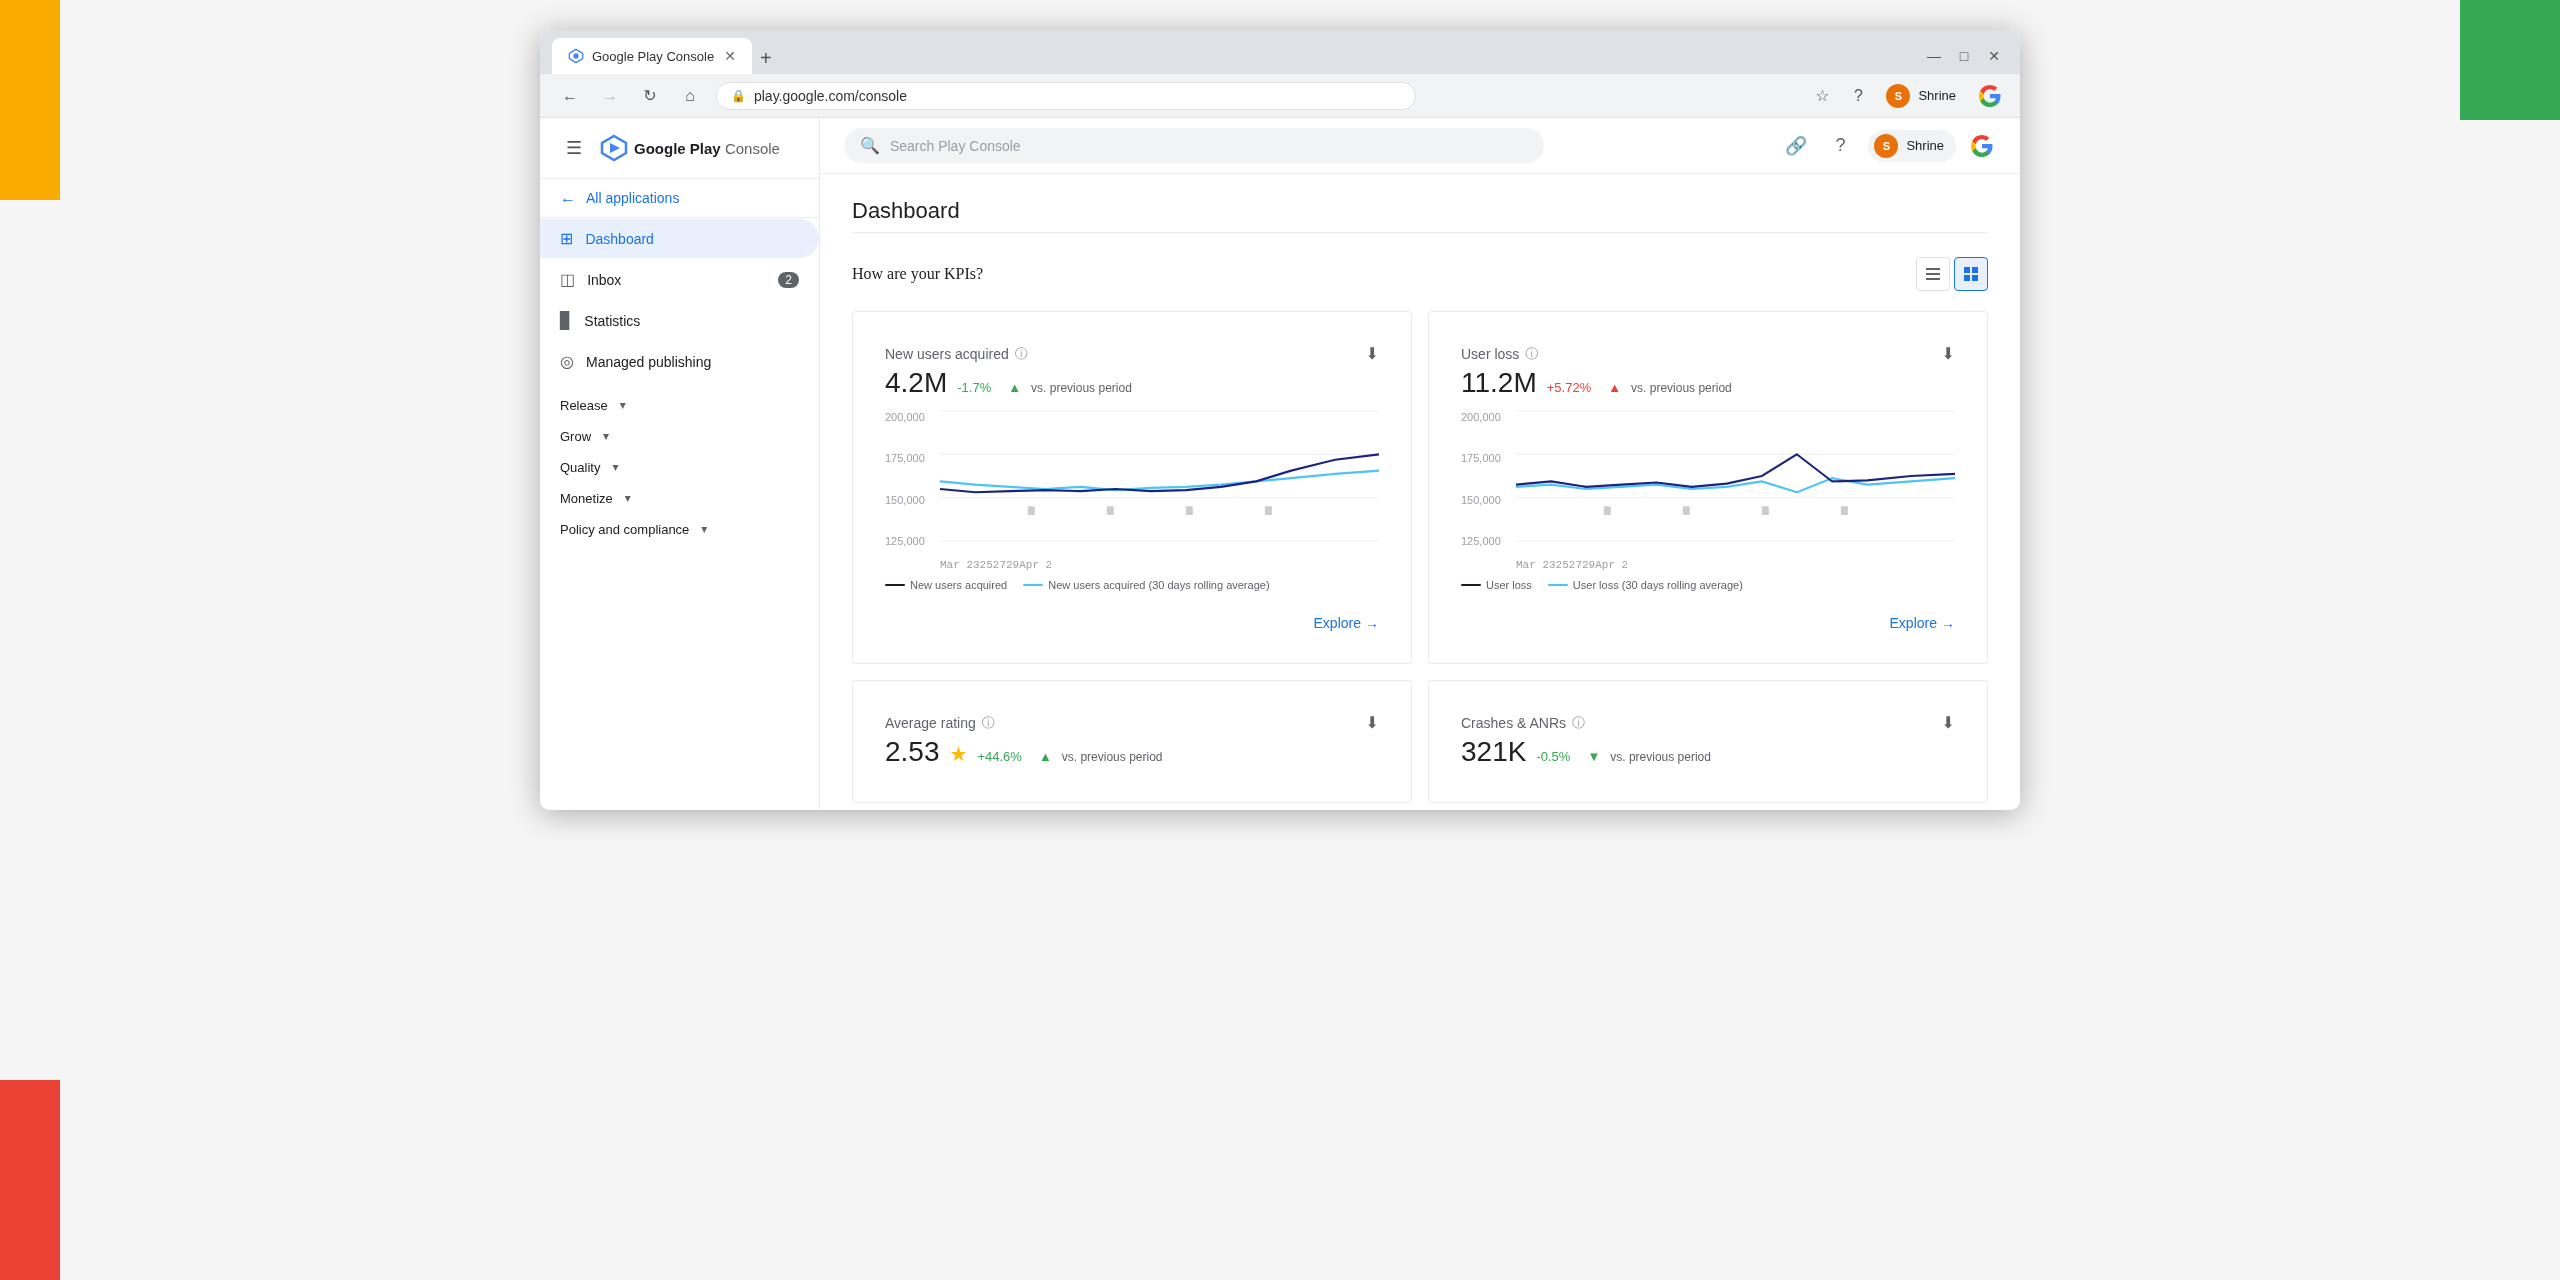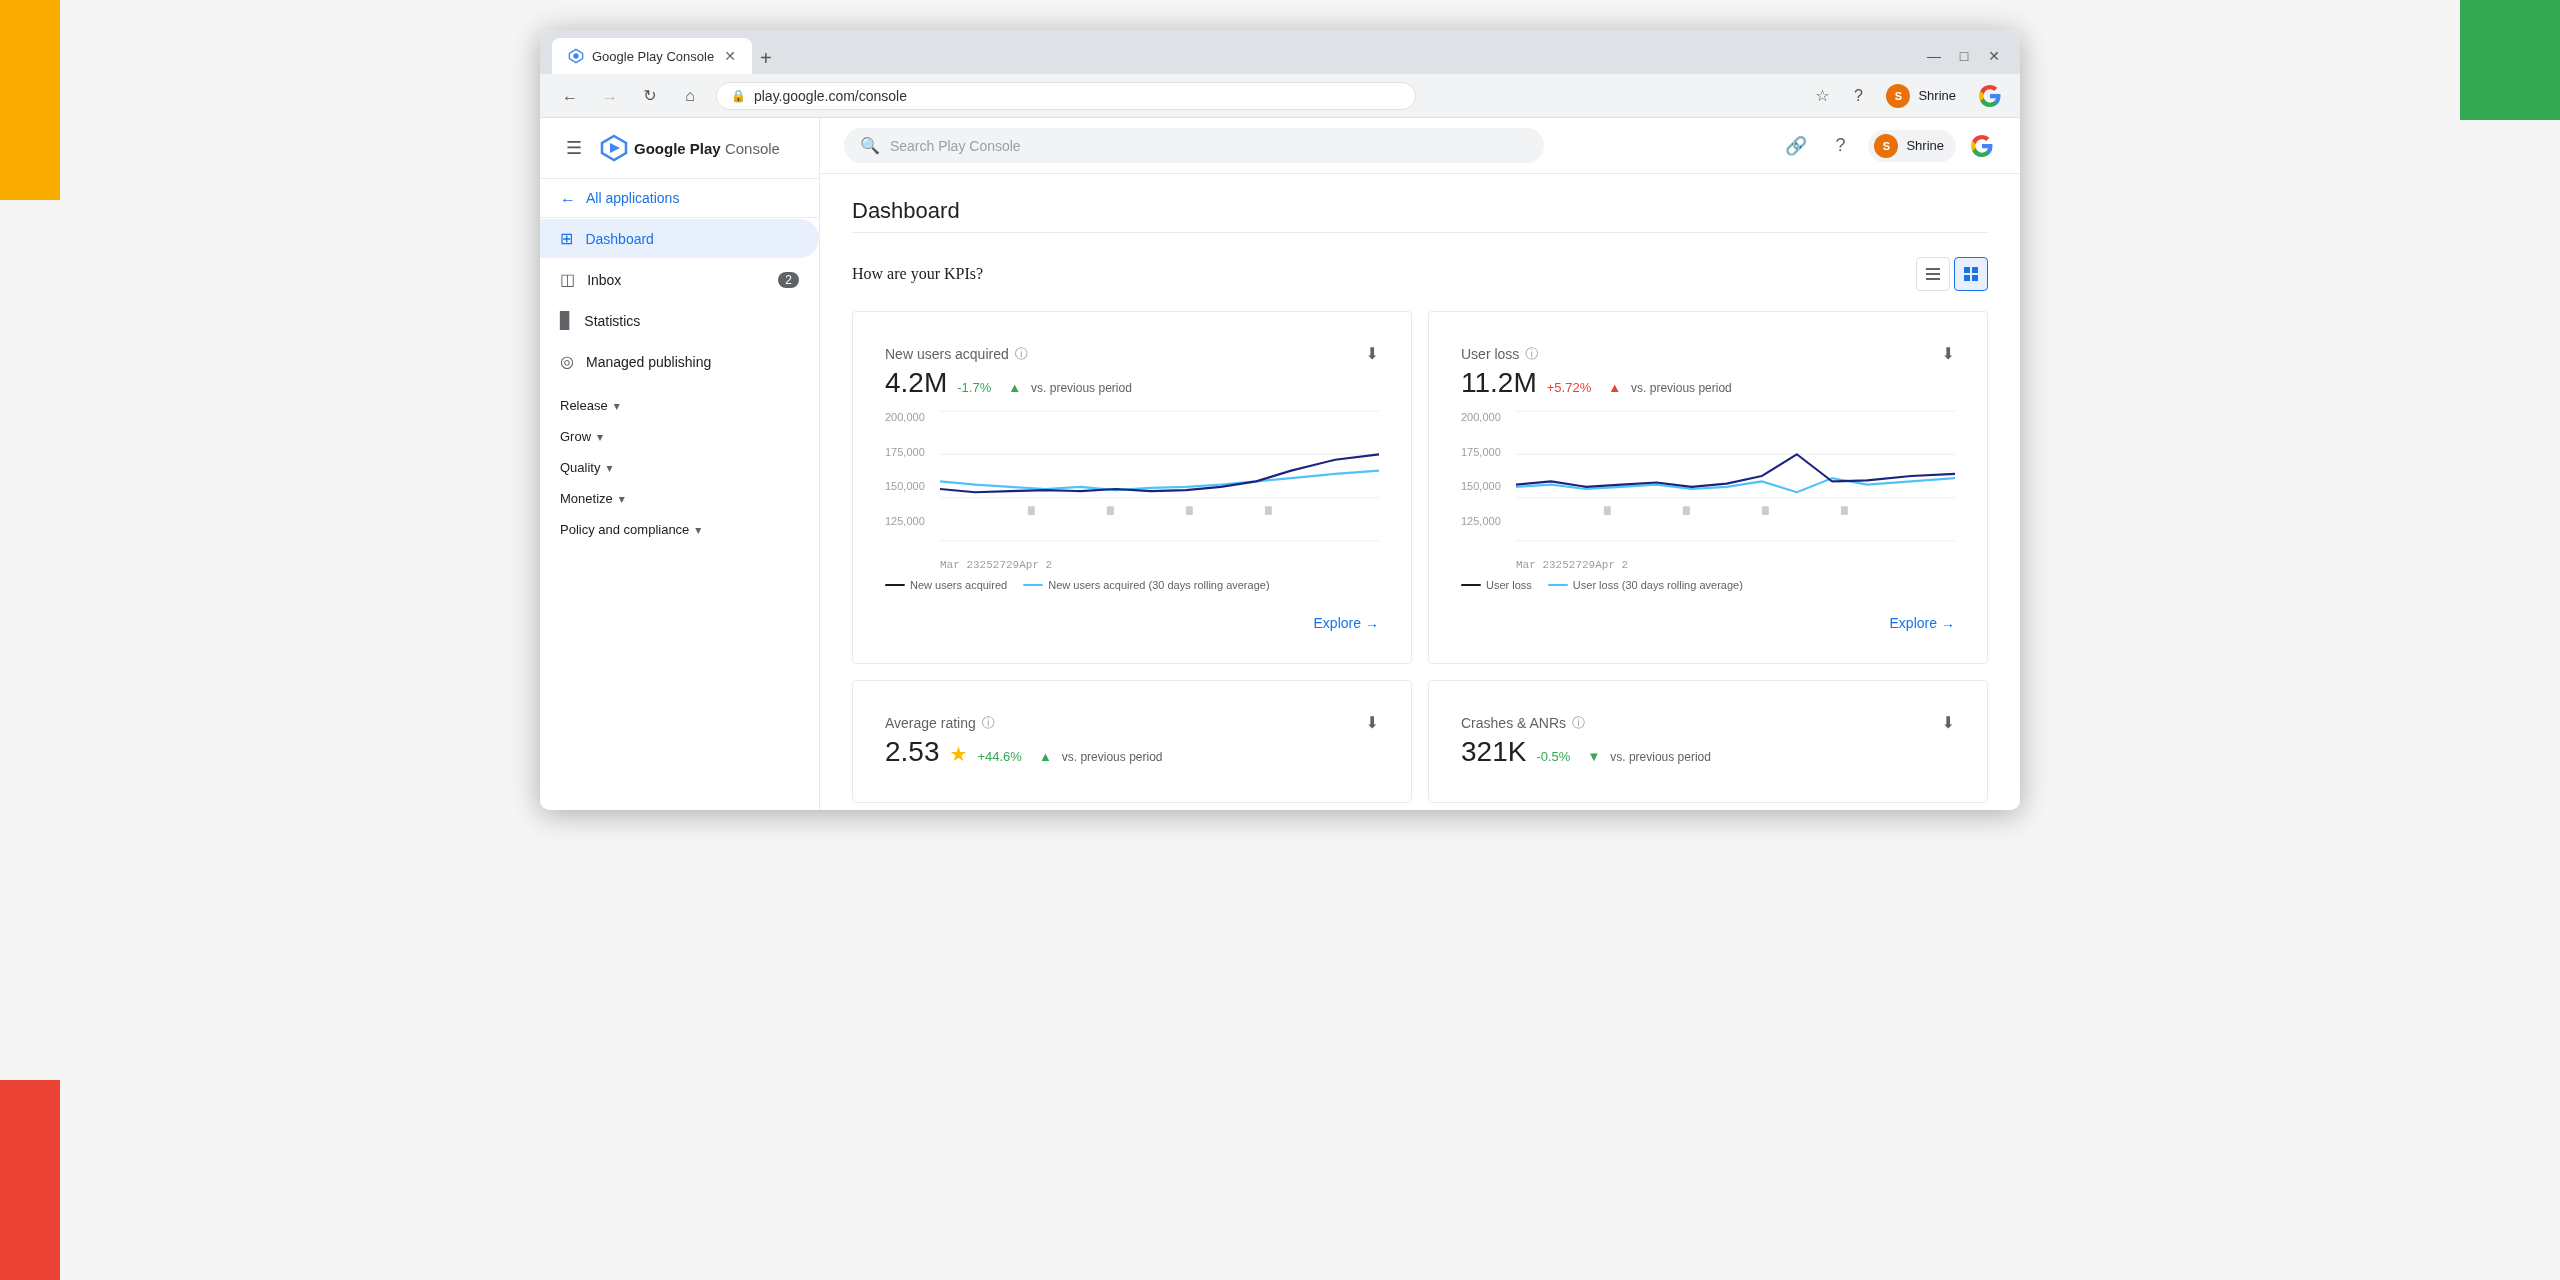--- a/index.html
+++ b/index.html
@@ -207,22 +207,22 @@
     }
     .nav-item .nav-icon { font-size: 16px; color: #5f6368; }
     .nav-item.active .nav-icon { color: #1a73e8; }
 
     .nav-section {
       padding: 8px 20px;
       font-size: 13px;
       color: #202124;
       font-weight: 500;
       display: flex;
-      align-items: flex-end;
-      gap: 6px;
+      align-items: flex-start;
+      gap: 12px;
       cursor: pointer;
       border: none;
       background: none;
       width: 100%;
       text-align: left;
     }
     .nav-section .chevron { font-size: 12px; color: #5f6368; }
 
     
     .main-area {
@@ -361,21 +361,21 @@
     .kpi-change.positive { color: #EA4335; }
     .kpi-vs { font-size: 12px; color: #5f6368; }
 
     .chart-area {
       height: 160px;
       position: relative;
       margin: 12px 0 8px;
     }
     .chart-labels-y {
       position: absolute;
-      left: 0; top: 0; bottom: 40px;
+      left: 0; top: 0; bottom: 20px;
       display: flex; flex-direction: column;
       justify-content: space-between;
       font-size: 11px; color: #9aa0a6;
       padding-bottom: 4px;
     }
     .chart-plot {
       position: absolute;
       left: 55px; right: 0; top: 0; bottom: 30px;
     }
     .chart-xaxis {

